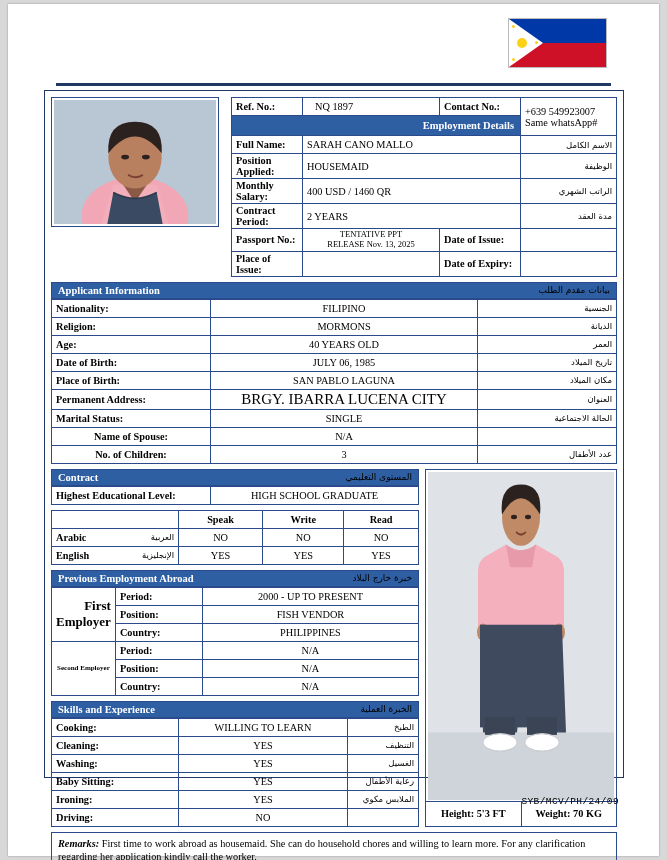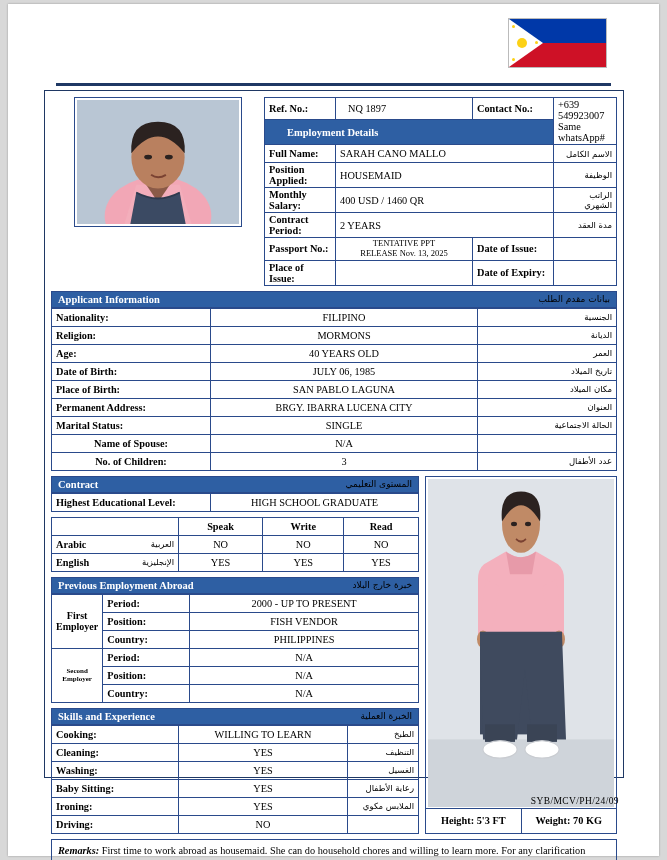--- a/index.html
+++ b/index.html
@@ -42,42 +42,42 @@
     background:#2e5fa3;color:#fff;font-weight:bold;font-size:10.5px;
     padding:2px 6px;border:1px solid #2a4a8b;
     font-family:"Liberation Serif",serif;
   }
   .secthead .ar{float:right;font-family:"DejaVu Sans",sans-serif;font-weight:normal;font-size:9px;}
   td{border:1px solid #2a4a8b;padding:1px 4px;font-size:10.3px;height:15px;}
   .lbl{font-weight:bold;}
   .ctr{text-align:center;}
   .ar{font-family:"DejaVu Sans",sans-serif;font-size:8.5px;direction:rtl;text-align:right;color:#000;padding-left:8px;}
   
-  .toprow{display:flex;gap:16px;margin-left:23px;}
+  .toprow{display:flex;gap:6px;}
   .photo-box{
     width:168px;height:130px;border:1px solid #2a4a8b;margin-right:6px;
     background:#fff;padding:2px;box-sizing:border-box;
   }
   .photo-inner{width:100%;height:100%;position:relative;overflow:hidden;background:#cfd8e3;}
   .t-right{flex:1;}
   .t-right table{width:100%;}
   
   .sec{margin-top:5px;}
   .w-full{width:100%;}
   
   .split{display:flex;gap:6px;margin-top:5px;}
   .split-left{width:368px;}
   .split-right{flex:1;border:1px solid #2a4a8b;position:relative;}
   .bigphoto{position:absolute;left:2px;top:2px;right:2px;bottom:26px;overflow:hidden;background:#e6e9ee;}
   .hw{position:absolute;left:0;right:0;bottom:0;height:24px;display:flex;border-top:1px solid #2a4a8b;margin-top:20px;}
   .hw div{flex:1;display:flex;align-items:center;justify-content:center;font-weight:bold;font-size:10.3px;}
   .hw div:first-child{border-right:1px solid #2a4a8b;}
   .remarks{border:1px solid #2a4a8b;margin-top:5px;padding:4px 6px;font-size:10.3px;line-height:1.35;min-height:52px;}
   .remarks b{font-weight:bold;}
-  .footer-code{position:absolute;right:40px;top:792px;font-size:9.5px;letter-spacing:.4px;font-family:Liberation Serif, serif;}
+  .footer-code{position:absolute;right:40px;top:792px;font-size:9.5px;letter-spacing:.4px;font-family:Liberation Mono, monospace;}
   .small-note{font-size:8.5px;line-height:1.15;}
   
   .face{position:absolute;left:0;top:0;width:100%;height:100%;}
 </style>
 </head>
 <body>
 
 <div class="page">
 
   <div class="hdr">
@@ -121,21 +121,21 @@
                 <tr>
               <td class="lbl" style="width:62px;">Ref. No.:</td>
               <td style="width:120px;padding-left:12px;">NQ 1897</td>
               <td class="lbl" style="width:72px;">Contact No.:</td>
               <td rowspan="2">
                 <div>+639 549923007</div>
                 <div>Same whatsApp#</div>
               </td>
             </tr>
             <tr>
-              <td colspan="3" class="secthead" style="padding:2px 22px;">Employment Details</td>
+              <td colspan="3" class="secthead" style="padding:2px 6px;text-align:right;">Employment Details</td>
             </tr>
             <tr>
               <td class="lbl">Full Name:</td>
               <td colspan="2">SARAH CANO MALLO</td>
               <td class="ar">الاسم الكامل</td>
             </tr>
             <tr>
               <td class="lbl">Position Applied:</td>
               <td colspan="2">HOUSEMAID</td>
               <td class="ar">الوظيفة</td>
@@ -197,21 +197,21 @@
             <td class="ctr">JULY 06, 1985</td>
             <td class="ar">تاريخ الميلاد</td>
           </tr>
           <tr>
             <td class="lbl">Place of Birth:</td>
             <td class="ctr">SAN PABLO LAGUNA</td>
             <td class="ar">مكان الميلاد</td>
           </tr>
           <tr>
             <td class="lbl">Permanent Address:</td>
-            <td class="ctr" style="font-size:10px;margin-left:36px;">BRGY. IBARRA LUCENA CITY</td>
+            <td class="ctr" style="font-size:15px;margin-left:36px;">BRGY. IBARRA LUCENA CITY</td>
             <td class="ar">العنوان</td>
           </tr>
           <tr>
             <td class="lbl">Marital Status:</td>
             <td class="ctr">SINGLE</td>
             <td class="ar">الحالة الاجتماعية</td>
           </tr>
           <tr>
             <td class="lbl ctr">Name of Spouse:</td>
             <td class="ctr">N/A</td>
@@ -276,21 +276,21 @@
           </div>
 
           <div class="sec">
             <div class="secthead">
               <span>Previous Employment Abroad</span>
               <span class="ar">خبرة خارج البلاد</span>
             </div>
             <table class="w-full">
               <tbody>
                   <tr>
-                <td rowspan="3" class="ctr" style="width:40px;font-size:10px;font-weight:bold;">First Employer</td>
+                <td rowspan="3" class="ctr" style="width:40px;font-size:13px;font-weight:bold;text-align:right;">First Employer</td>
                 <td class="lbl" style="width:78px;">Period:</td>
                 <td class="ctr">2000 - UP TO PRESENT</td>
               </tr>
               <tr>
                 <td class="lbl">Position:</td>
                 <td class="ctr">FISH VENDOR</td>
               </tr>
               <tr>
                 <td class="lbl">Country:</td>
                 <td class="ctr">PHILIPPINES</td>

